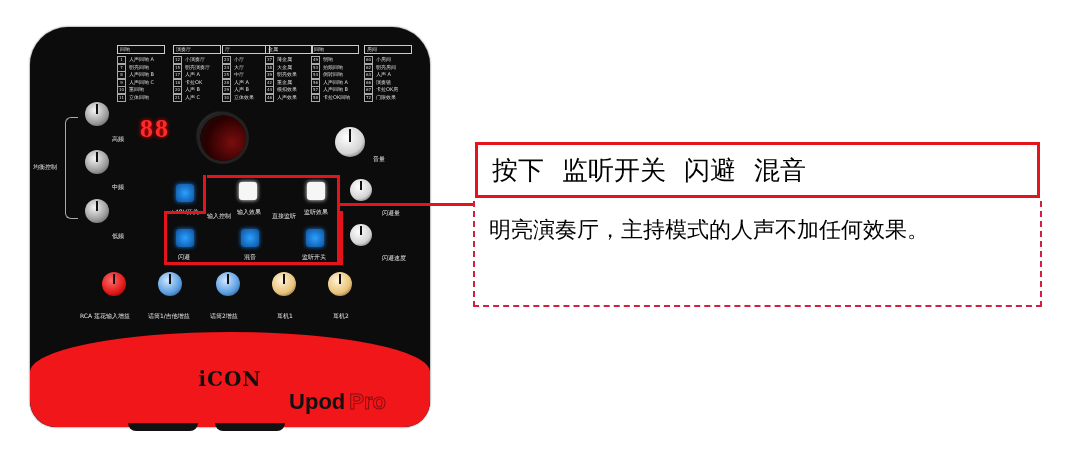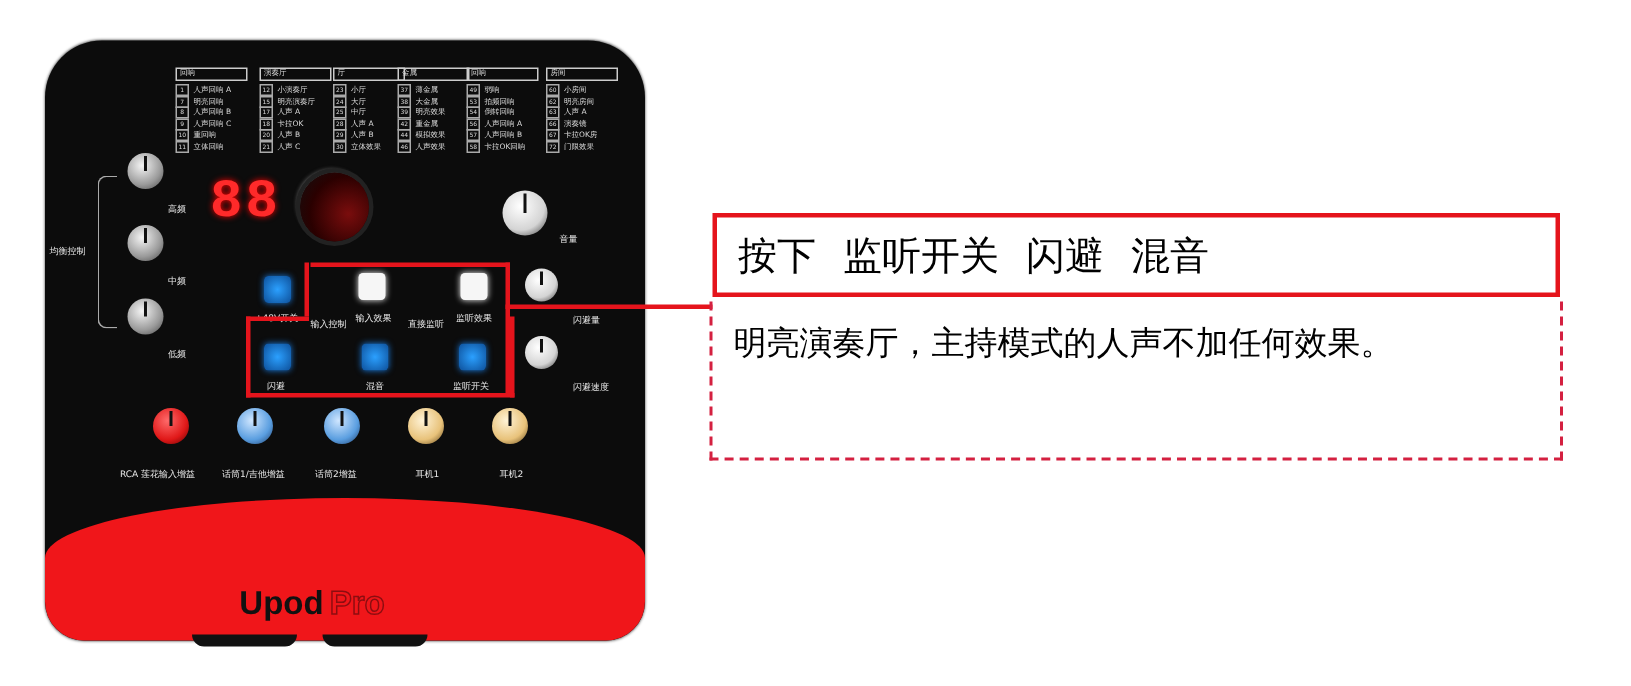--- a/index.html
+++ b/index.html
@@ -1,35 +1,35 @@
 <!DOCTYPE html>
 <html><head>
 <meta charset="utf-8">
 <style>
   html,body{margin:0;padding:0;background:#fff;}
   body{width:1087px;height:457px;position:relative;overflow:hidden;font-family:"DejaVu Sans",sans-serif;}
   .device{position:absolute;left:30px;top:27px;width:400px;height:400px;background:#0c0c0c;border-radius:38px 38px 26px 26px;box-shadow:0 0 2px #333;overflow:hidden;}
   .red-face{position:absolute;left:0;top:305px;width:400px;height:160px;background:#f0161a;border-radius:50% 50% 0 0 / 40px 40px 0 0;}
   .logo-icon{position:absolute;left:0;width:400px;top:340px;text-align:center;font-family:"DejaVu Serif",serif;font-weight:bold;font-size:20px;color:#111;letter-spacing:1px;}
-  .logo-upod{position:absolute;left:0;width:356px;top:362px;text-align:center;font-family:"Liberation Sans",sans-serif;font-weight:900;font-size:22px;color:#111;}
+  .logo-upod{position:absolute;left:0;width:356px;top:362px;text-align:right;font-family:"Liberation Sans",sans-serif;font-weight:900;font-size:22px;color:#111;}
   .logo-upod .pro{color:transparent;-webkit-text-stroke:1px #8b0d10;font-weight:bold;margin-left:4px;}
   .feet{position:absolute;top:423px;width:70px;height:8px;background:#111;border-radius:0 0 20px 20px;}
   .preset-col{position:absolute;top:18px;width:64px;font-size:5px;color:#ddd;}
   .preset-col .hdr{border:1px solid #ccc;height:7px;line-height:7px;padding-left:2px;margin-bottom:2px;width:44px;}
   .preset-col .row{height:7.5px;line-height:7.5px;white-space:nowrap;}
   .preset-col .num{display:inline-block;width:7px;height:6px;border:1px solid #aaa;font-size:4px;text-align:center;line-height:6px;margin-right:3px;}
   .knob{position:absolute;border-radius:50%;}
   .knob .ind{position:absolute;left:50%;top:8%;width:2px;height:42%;background:#111;transform:translateX(-50%);}
   .silver{background:radial-gradient(circle at 40% 35%,#f4f4f4,#9a9a9a 60%,#444 100%);}
   .white{background:radial-gradient(circle at 40% 35%,#fff,#d4d4d4 60%,#333 100%);}
   .redk{background:radial-gradient(circle at 40% 35%,#ff6a6a,#e01818 60%,#5a0000 100%);}
   .bluek{background:radial-gradient(circle at 40% 35%,#cfe6ff,#5a9ee0 60%,#1b3a66 100%);}
   .goldk{background:radial-gradient(circle at 40% 35%,#fff3d6,#e8c27a 60%,#5c4014 100%);}
   .lbl{position:absolute;font-size:6px;color:#e8e8e8;white-space:nowrap;}
-  .seg{position:absolute;left:110px;top:87px;font-family:Liberation Mono, monospace;font-size:36px;font-weight:bold;color:#ff2a2a;letter-spacing:2px;text-shadow:0 0 4px #ff0000;}
+  .seg{position:absolute;left:110px;top:87px;font-family:Liberation Serif, serif;font-size:26px;font-weight:bold;color:#ff2a2a;letter-spacing:2px;text-shadow:0 0 4px #ff0000;}
   .bigdial{position:absolute;left:170px;top:88px;width:46px;height:46px;border-radius:50%;background:radial-gradient(circle at 70% 60%,#7a0d0d,#2a0000 60%,#111 100%);box-shadow:0 0 0 3px #222, -2px -2px 3px #777;}
   .btn{position:absolute;width:18px;height:18px;border-radius:3px;}
   .btn.blue{background:radial-gradient(circle,#2ba0ff,#0d4f99);box-shadow:0 0 4px #1877d8;}
   .btn.wht{background:#f6f6f6;box-shadow:0 0 4px #fff;}
   .hl{position:absolute;border:3px solid #e5141c;}
   .callout-title{position:absolute;left:475px;top:142px;width:565px;height:56px;border:3px solid #e5141c;box-sizing:border-box;display:flex;align-items:center;padding-left:10px;}
   .callout-title .main{font-size:30px;font-weight:bold;color:#000;}
   .callout-title .step{font-size:26px;color:#000;margin-left:18px;}
   .callout-title .step.first{margin-left:4px;}
   .callout-body{position:absolute;left:473px;top:201px;width:569px;height:106px;border:2px dashed #d42040;border-top:none;box-sizing:border-box;padding:14px 10px 0 14px;font-size:22px;line-height:30px;color:#000;}
@@ -165,20 +165,21 @@
   <div class="knob goldk" style="left:242px;top:245px;width:24px;height:24px;">
       <div class="ind"></div>
     </div>
   <span class="lbl" style="left:247px;top:285px;">耳机1</span>
   <div class="knob goldk" style="left:298px;top:245px;width:24px;height:24px;">
       <div class="ind"></div>
     </div>
   <span class="lbl" style="left:303px;top:285px;">耳机2</span>
 
   <div class="red-face"></div>
+  <div class="logo-icon">iCON</div>
   <div class="logo-upod"><span>Upod</span><span class="pro">Pro</span></div>
 </div>
 <div class="feet" style="left:128px;"></div>
 <div class="feet" style="left:215px;"></div>
 
 <div class="connector" style="left:337px;top:203px;width:138px;"></div>
 
 <div class="callout-title">
   <span class="step first">按下</span>
   <span class="step">监听开关</span>

